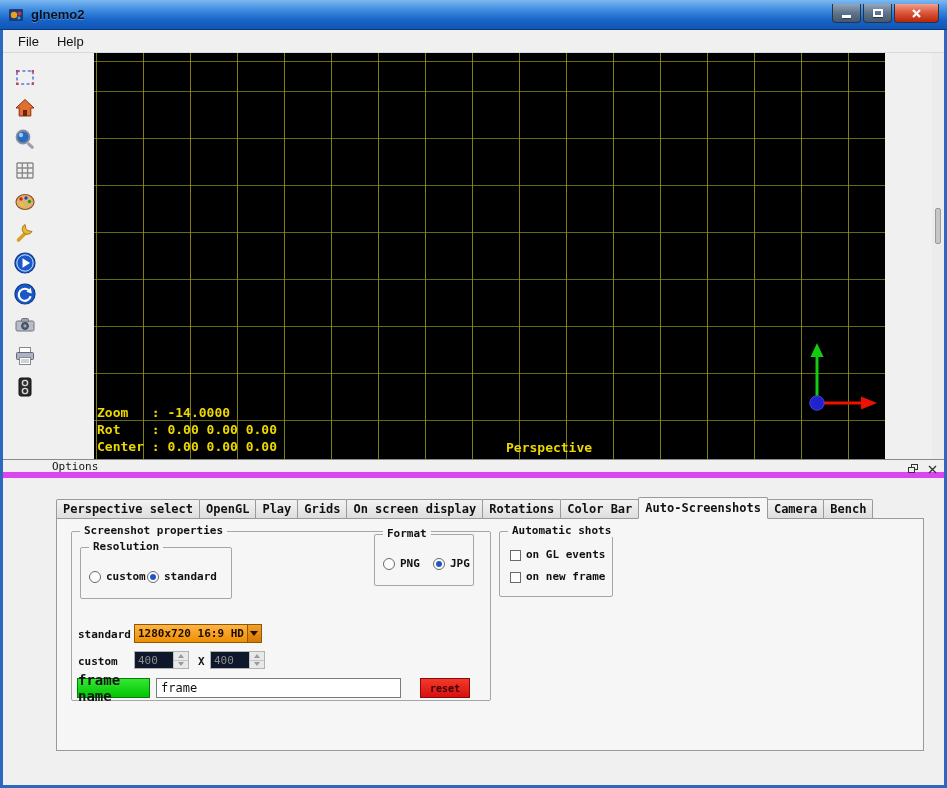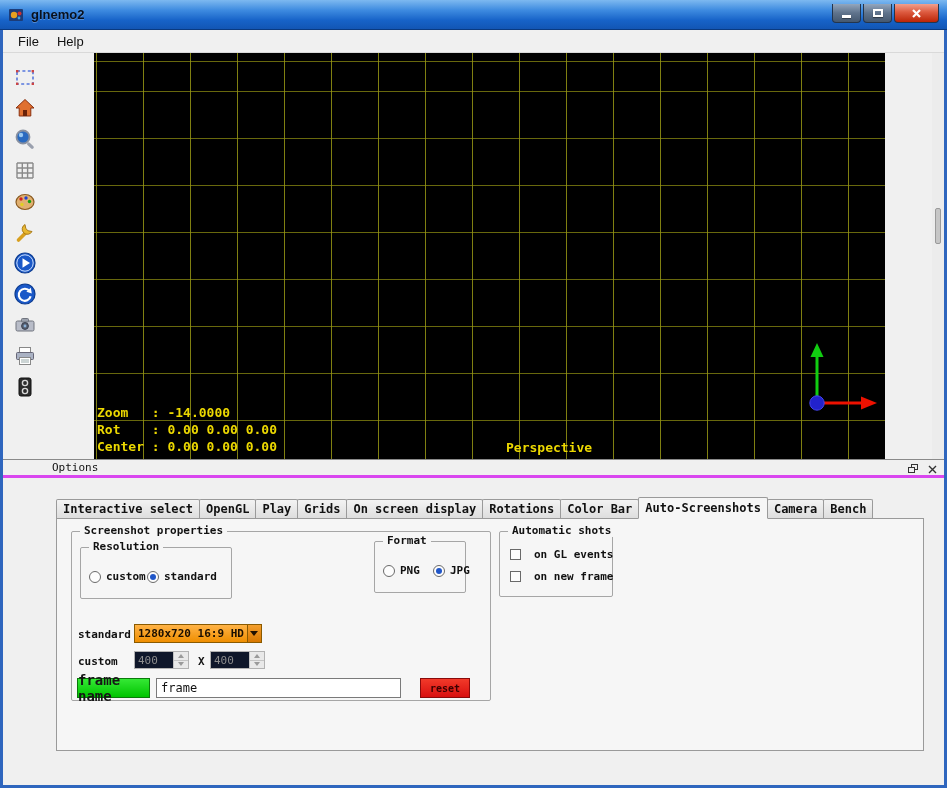--- a/index.html
+++ b/index.html
@@ -51,21 +51,21 @@
     overflow:hidden;
   }
   .overlay{position:absolute;left:3px;bottom:4px;font-family:"DejaVu Sans Mono",monospace;font-size:13px;font-weight:bold;color:#ecd800;line-height:17px;}
   .overlay .ov-line{white-space:pre;}
   .projection-label{position:absolute;left:412px;bottom:4px;font-family:"DejaVu Sans Mono",monospace;font-size:13px;font-weight:bold;color:#ecd800;}
   .axis-gizmo{position:absolute;right:4px;bottom:46px;}
   .right-strip{width:12px;flex:0 0 12px;background:#ececec;position:relative;}
   .splitter-handle{position:absolute;left:3px;top:155px;width:6px;height:36px;background:#c6c6c6;border:1px solid #9a9a9a;border-radius:2px;}
   
   .dock{flex:1;display:flex;flex-direction:column;border-top:1px solid #8a8a8a;background:#f0f0f0;min-height:0;}
-  .dock-titlebar{height:18px;flex:0 0 18px;position:relative;display:flex;align-items:center;padding-left:49px;background:#f0f0f0;border-bottom:3px solid #d946ef;}
+  .dock-titlebar{height:18px;flex:0 0 18px;position:relative;display:flex;align-items:center;padding-left:49px;background:#f0f0f0;border-bottom:6px solid #d946ef;}
   .dock-title-text{font-family:"DejaVu Sans Mono",monospace;font-size:11px;color:#111;}
   .dock-icons{position:absolute;right:5px;top:3px;display:flex;gap:6px;}
   .dock-icon{width:13px;height:12px;display:flex;align-items:center;justify-content:center;}
   .dock-body{flex:1;position:relative;padding:18px 20px 0 53px;background:#f0f0f0;min-height:0;}
   
   .tabbar{display:flex;align-items:flex-end;height:22px;position:relative;z-index:2;}
   .tab{
     height:19px;padding:0 6px;display:flex;align-items:center;
     border:1px solid #9a9a9a;border-bottom:none;border-radius:2px 2px 0 0;
     background:linear-gradient(180deg,#f3f3f3,#dedede);
@@ -74,21 +74,21 @@
   }
   .tab.active{height:22px;background:#f6f6f6;margin-bottom:-1px;border-bottom:1px solid #f6f6f6;}
   .tab-frame{position:relative;border:1px solid #9a9a9a;height:233px;background:#f6f6f6;z-index:1;}
   
   .groupbox{position:absolute;border:1px solid #a6a6a6;border-radius:2px;}
   .gb-title{position:absolute;top:-8px;left:8px;background:#f6f6f6;padding:0 4px;font-family:"DejaVu Sans Mono",monospace;font-size:11px;font-weight:bold;color:#111;white-space:nowrap;}
   
   .radio-row{position:absolute;display:flex;align-items:center;gap:5px;}
   .radio{width:12px;height:12px;border-radius:50%;background:#fdfdfd;border:1px solid #6a6a6a;position:relative;flex:0 0 12px;}
   .radio.checked::after{content:"";position:absolute;inset:2px;border-radius:50%;background:#2056c8;}
-  .check-row{position:absolute;display:flex;align-items:center;gap:13px;}
+  .check-row{position:absolute;display:flex;align-items:flex-end;gap:5px;}
   .checkbox{width:11px;height:11px;background:#fdfdfd;border:1px solid #6a6a6a;flex:0 0 11px;}
   .ctl-label{font-family:"DejaVu Sans Mono",monospace;font-size:11px;font-weight:bold;color:#111;white-space:nowrap;}
   .field-label{position:absolute;font-family:"DejaVu Sans Mono",monospace;font-size:11px;font-weight:bold;color:#111;}
   
   .combo{position:absolute;display:flex;align-items:stretch;border:1px solid #8a5a00;background:linear-gradient(180deg,#ffb347,#ef8e00);height:19px;}
   .combo-text{flex:1;display:flex;align-items:center;padding:0 3px;font-family:"DejaVu Sans Mono",monospace;font-size:11px;font-weight:bold;color:#1a0e00;white-space:nowrap;}
   .combo-arrow{width:16px;border-left:1px solid #8a5a00;background:linear-gradient(180deg,#f49f2d,#d87700);display:flex;align-items:center;justify-content:center;}
   .tri-down{width:0;height:0;border-left:4px solid transparent;border-right:4px solid transparent;border-top:5px solid #201000;}
   
   .spinbox{position:absolute;display:flex;height:18px;border:1px solid #b2b2b2;background:#0f172a;}
@@ -262,21 +262,21 @@
             <svg width="9" height="9">
                 <path d="M1 1 L8 8 M8 1 L1 8" stroke="#333" stroke-width="1.4"></path>
               </svg>
           </div>
         </div>
       </div>
 
       <div class="dock-body">
 
         <div class="tabbar">
-          <div class="tab">Interactive select</div>
+          <div class="tab">Perspective select</div>
           <div class="tab">OpenGL</div>
           <div class="tab">Play</div>
           <div class="tab">Grids</div>
           <div class="tab">On screen display</div>
           <div class="tab">Rotations</div>
           <div class="tab">Color Bar</div>
           <div class="tab active">Auto-Screenshots</div>
           <div class="tab">Camera</div>
           <div class="tab">Bench</div>
         </div>
@@ -291,21 +291,21 @@
               <div class="radio-row" style="left:8px;top:22px;">
                 <span class="radio"></span>
                 <span class="ctl-label">custom</span>
               </div>
               <div class="radio-row" style="left:66px;top:22px;">
                 <span class="radio checked"></span>
                 <span class="ctl-label">standard</span>
               </div>
             </div>
 
-            <div class="groupbox" style="left:302px;top:9px;width:92px;height:52px;">
+            <div class="groupbox" style="left:302px;top:2px;width:100px;height:52px;">
               <span class="gb-title">Format</span>
               <div class="radio-row" style="left:8px;top:22px;">
                 <span class="radio"></span>
                 <span class="ctl-label">PNG</span>
               </div>
               <div class="radio-row" style="left:58px;top:22px;">
                 <span class="radio checked"></span>
                 <span class="ctl-label">JPG</span>
               </div>
             </div>

